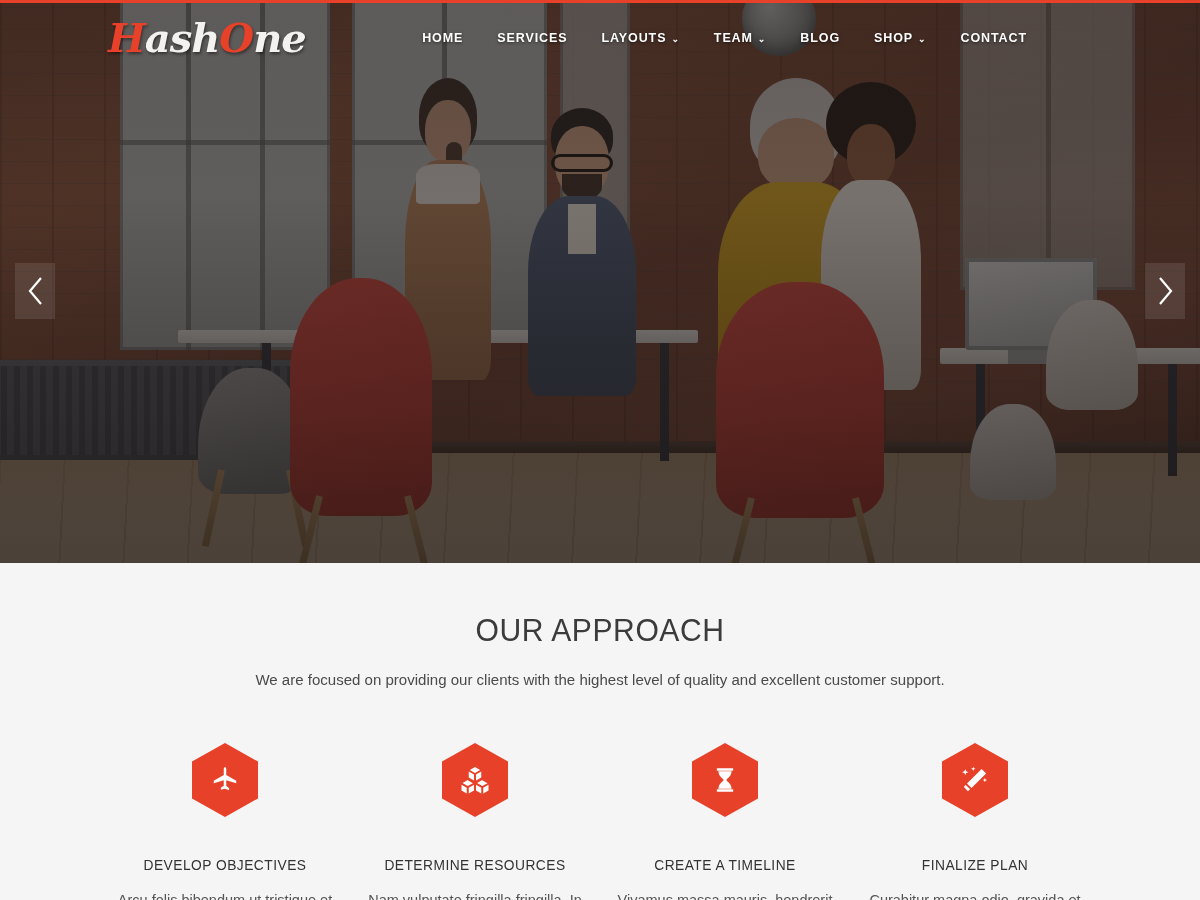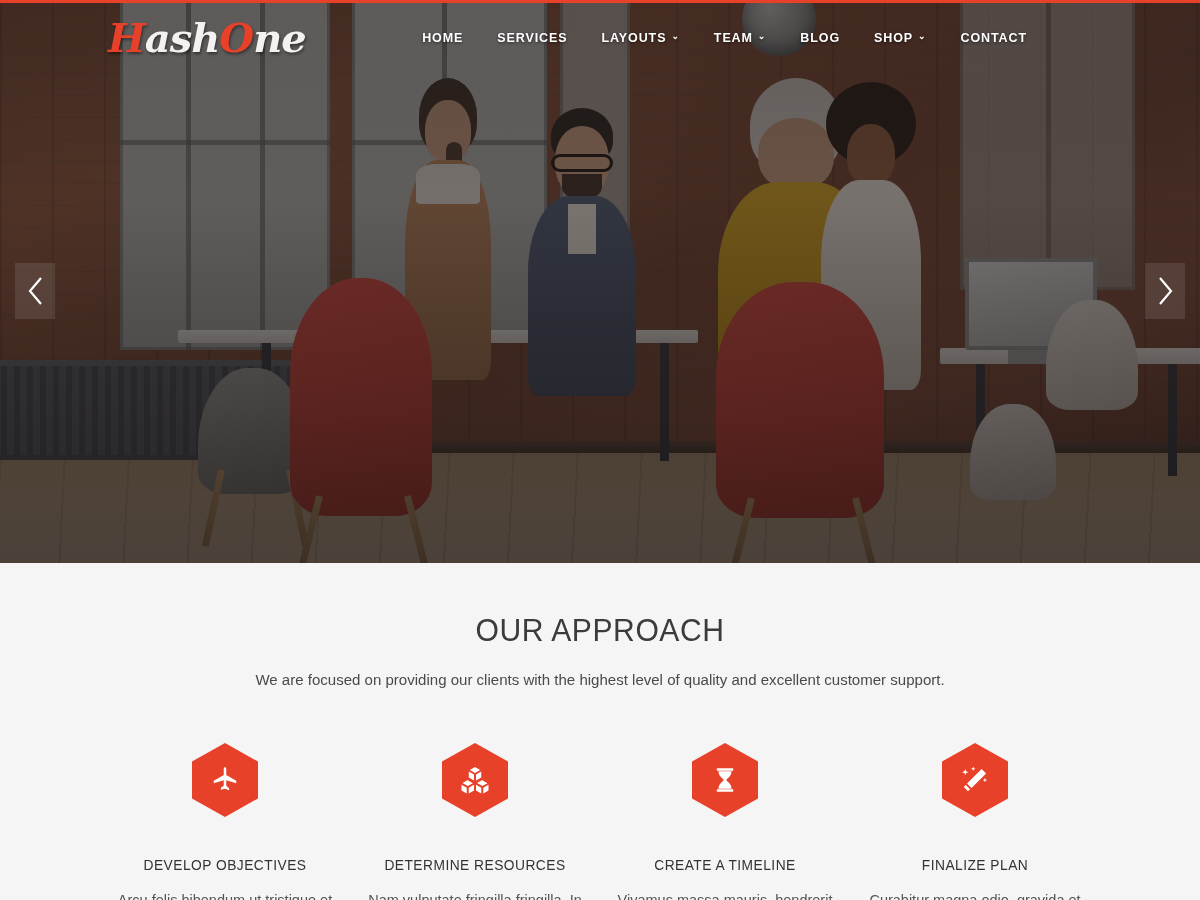--- a/index.html
+++ b/index.html
@@ -268,21 +268,21 @@
   .main-nav {
     position: absolute;
     right: 95px;
     top: 28px;
     display: flex;
     align-items: center;
     gap: 0;
   }
   .nav-item {
     display: flex;
-    align-items: flex-start;
+    align-items: center;
     gap: 5px;
     padding: 0 17px;
     font-size: 12.5px;
     font-weight: bold;
     letter-spacing: 0.9px;
     color: #ffffff;
     text-transform: uppercase;
     text-shadow: 0 1px 3px rgba(0,0,0,0.55);
     cursor: pointer;
     white-space: nowrap;

